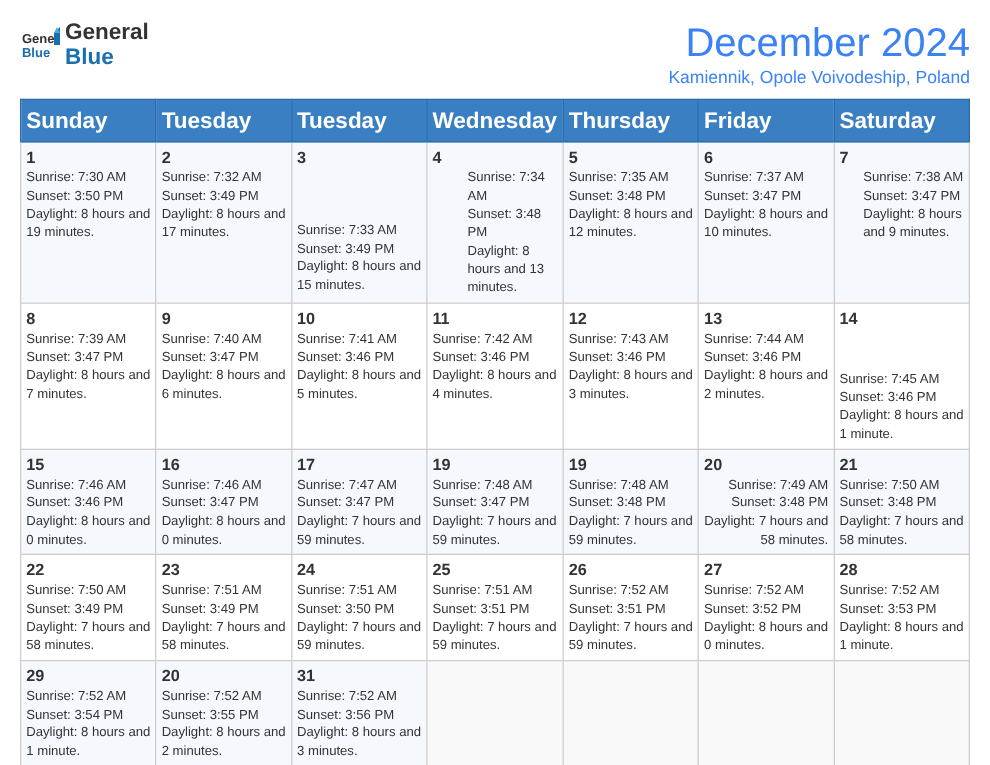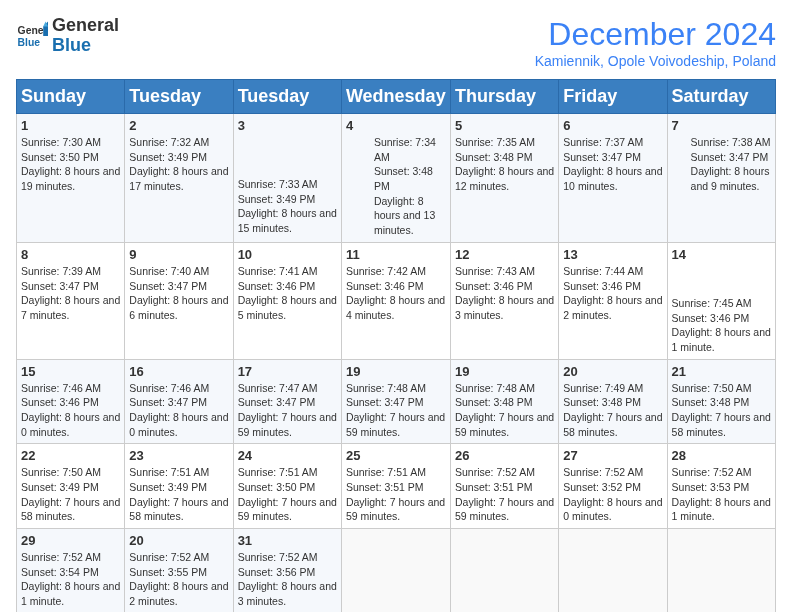--- a/index.html
+++ b/index.html
@@ -237,21 +237,21 @@
 Daylight: 7 hours and 59 minutes.</div>
         </td>
         <td>
           <span class="day-num">19</span>
           <div class="day-info" style="white-space: pre-line;">Sunrise: 7:48 AM
 Sunset: 3:48 PM
 Daylight: 7 hours and 59 minutes.</div>
         </td>
         <td>
           <span class="day-num">20</span>
-          <div class="day-info" style="white-space: pre-line;">Sunrise: 7:49 AM
+          <div class="day-info" style="white-space: pre-line; text-align: right;">Sunrise: 7:49 AM
 Sunset: 3:48 PM
 Daylight: 7 hours and 58 minutes.</div>
         </td>
         <td>
           <span class="day-num">21</span>
           <div class="day-info" style="white-space: pre-line;">Sunrise: 7:50 AM
 Sunset: 3:48 PM
 Daylight: 7 hours and 58 minutes.</div>
         </td>
       </tr>

